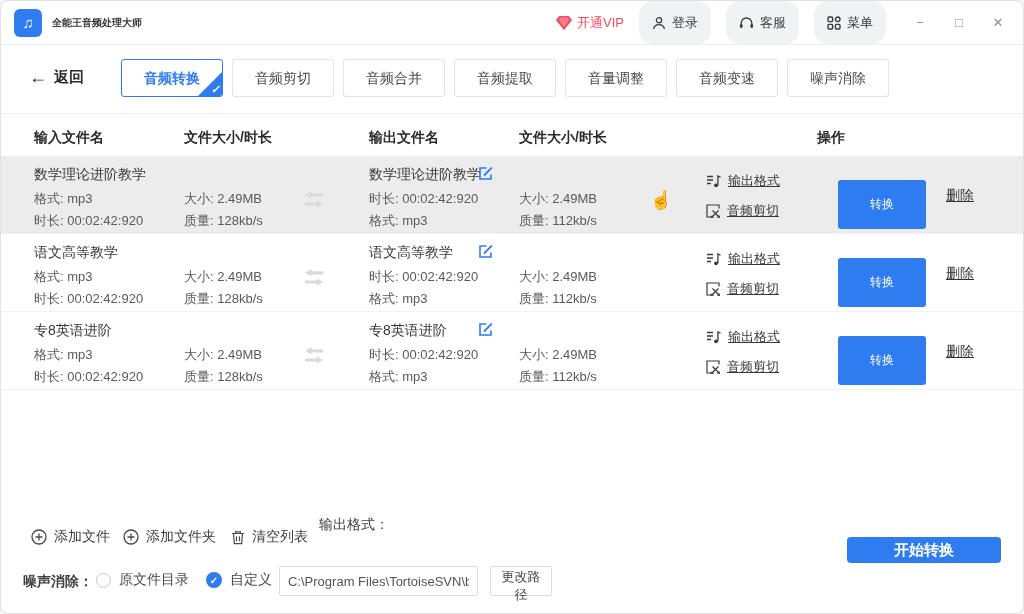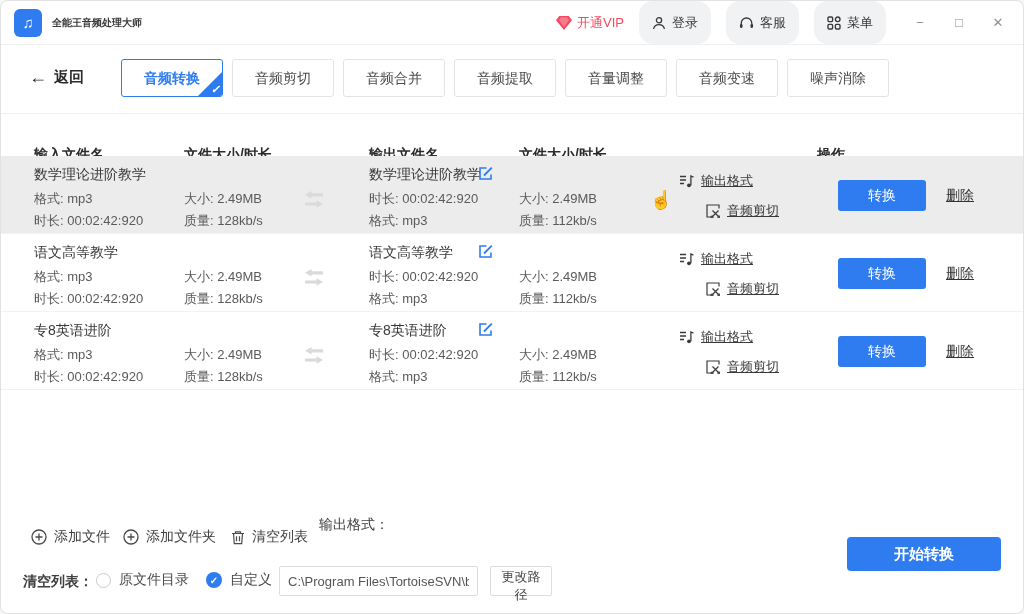--- a/index.html
+++ b/index.html
@@ -23,45 +23,45 @@
     font-size:15px;color:#2b2b2b;font-weight:600;cursor:pointer;}
   .back .arrow{font-size:18px;}
   .tabs{position:absolute;left:120px;top:14px;display:flex;gap:9px;}
   .tab{width:102px;height:38px;line-height:36px;text-align:center;border:1px solid #e3e3e3;border-radius:3px;
     font-size:14px;color:#4a4a4a;background:#fff;box-sizing:border-box;position:relative;cursor:pointer;overflow:hidden;}
   .tab.active{border-color:#2e7cf0;color:#2e7cf0;font-weight:600;}
   .tab .corner{position:absolute;right:0;bottom:0;width:0;height:0;
     border-left:24px solid transparent;border-bottom:24px solid #2e7cf0;}
   .tab .tick{position:absolute;right:2px;bottom:0px;color:#fff;font-size:11px;line-height:14px;}
   
-  .thead{position:absolute;top:131px;left:0;right:0;height:42px;}
+  .thead{position:absolute;top:114px;left:0;right:0;height:42px;}
   .th{position:absolute;top:14px;font-size:14px;font-weight:700;color:#2b2b2b;}
   .rows{position:absolute;top:155px;left:0;right:0;}
   .row{position:relative;height:78px;border-bottom:1px solid #f2f2f2;box-sizing:border-box;}
   .row.hl{background:#ececec;padding-left:48px;}
   .fname{position:absolute;top:10px;font-size:14px;color:#383838;}
   .detail{position:absolute;font-size:13px;color:#5a5a5a;}
   .t33{top:34px;} .t55{top:56px;}
   .edit-icon{position:absolute;left:477px;top:10px;cursor:pointer;}
   .swap-icon{position:absolute;left:303px;top:35px;}
   .hand-cursor{position:absolute;left:649px;top:33px;font-size:18px;color:#8a8a8a;}
   .op-link{position:absolute;display:flex;align-items:center;gap:7px;cursor:pointer;}
   .op-link span{font-size:13px;color:#3a3a3a;text-decoration:underline;}
-  .l1{left:678px;top:16px;} .l2{left:705px;top:46px;}
-  .convert-btn{position:absolute;left:837px;top:24px;width:88px;height:31px;background:#2e7cf0;color:#fff;
-    font-size:14px;border:none;border-radius:3px;cursor:pointer;font-family:inherit;}
+  .l1{left:705px;top:16px;} .l2{left:705px;top:46px;}
+  .convert-btn{position:absolute;left:837px;top:24px;width:88px;height:49px;background:#2e7cf0;color:#fff;
+    font-size:12px;border:none;border-radius:3px;cursor:pointer;font-family:inherit;}
   .delete-link{position:absolute;left:945px;top:31px;font-size:14px;color:#333;text-decoration:underline;cursor:pointer;}
   
   .ft-item{position:absolute;display:flex;align-items:center;gap:7px;font-size:14px;color:#3f3f3f;cursor:pointer;}
   .ft-label{position:absolute;font-size:14px;color:#3f3f3f;}
   .select{position:absolute;left:388px;top:521px;width:109px;height:31px;border:1px solid #ddd;border-radius:3px;
     box-sizing:border-box;display:flex;align-items:center;cursor:pointer;background:#fff;}
   .select .val{margin-left:17px;font-size:14px;color:#9a9a9a;}
   .select .caret{margin-left:auto;margin-right:11px;font-size:9px;color:#b8b8b8;}
-  .start-btn{position:absolute;left:846px;top:536px;width:154px;height:34px;background:#2e7cf0;color:#fff;
+  .start-btn{position:absolute;left:846px;top:536px;width:154px;height:26px;background:#2e7cf0;color:#fff;
     font-size:15px;font-weight:600;border:none;border-radius:4px;cursor:pointer;font-family:inherit;}
   .radio-group{position:absolute;display:flex;align-items:center;gap:8px;font-size:14px;color:#4a4a4a;cursor:pointer;}
   .radio-off{width:15px;height:15px;border:1px solid #c9c9c9;border-radius:50%;background:#fff;box-sizing:border-box;}
   .radio-on{width:16px;height:16px;border-radius:50%;background:#2e7cf0;color:#fff;font-size:10px;font-weight:700;
     display:flex;align-items:center;justify-content:center;}
   .path-input{position:absolute;left:278px;top:565px;width:199px;height:30px;border:1px solid #ddd;border-radius:2px;
     box-sizing:border-box;font-size:13px;color:#555;padding:0 8px;font-family:inherit;background:#fff;}
   .change-btn{position:absolute;left:489px;top:565px;width:62px;height:30px;border:1px solid #ddd;border-radius:2px;
     background:#fff;font-size:13px;color:#444;cursor:pointer;font-family:inherit;}
 </style>
@@ -283,21 +283,21 @@
     <svg width="14" height="15" viewBox="0 0 14 15" fill="none" stroke="#4a4a4a" stroke-width="1.2">
       <path d="M1 3.5h12M4.5 3.5V1.8h5v1.7"></path>
         <path d="M2.5 3.5l.8 10.2h7.4l.8-10.2"></path>
         <path d="M5.5 6.2v5M8.5 6.2v5"></path>
     </svg>
     <span>清空列表</span>
   </div>
   <div class="ft-label" style="left:318px;top:515px">输出格式：</div>
   <button class="start-btn">开始转换</button>
 
-  <div class="ft-label" style="left:22px;top:572px;font-weight:600">清空列表：</div>
+  <div class="ft-label" style="left:22px;top:572px;font-weight:600">噪声消除：</div>
   <div class="radio-group" style="left:95px;top:570px">
     <span class="radio-off"></span>
     <span>原文件目录</span>
   </div>
   <div class="radio-group" style="left:205px;top:570px">
     <span class="radio-on">✓</span>
     <span>自定义</span>
   </div>
   <input class="path-input" readonly="" value="C:\Program Files\TortoiseSVN\b..." style="">
   <button class="change-btn">更改路径</button>

